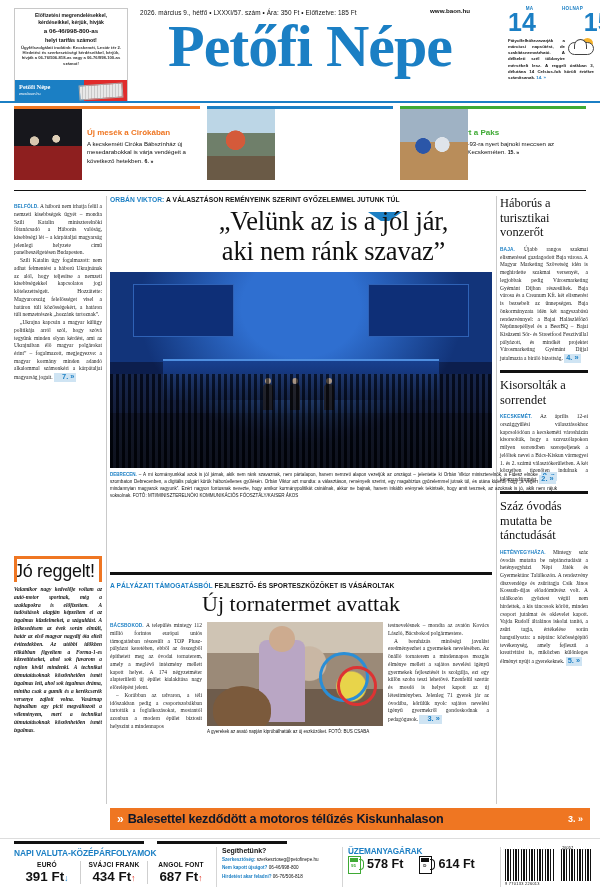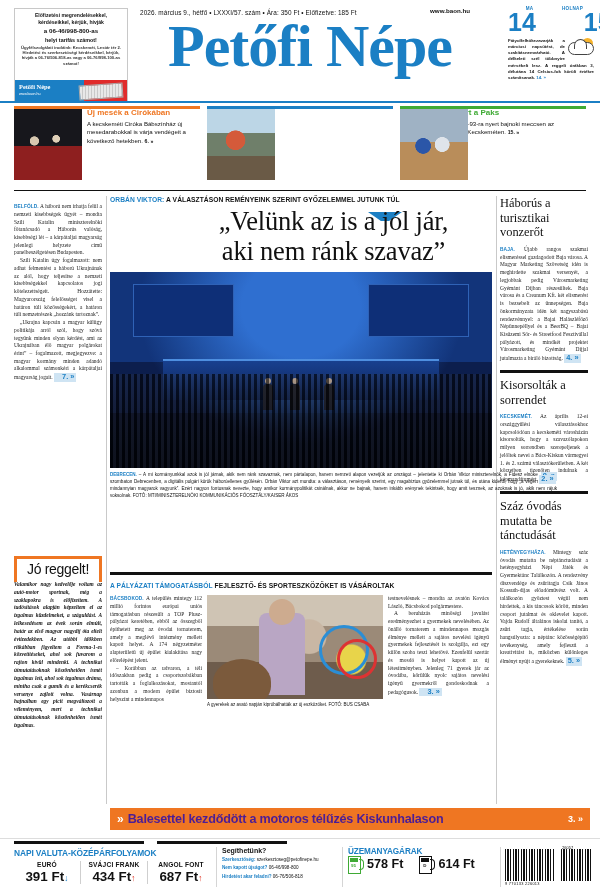--- a/index.html
+++ b/index.html
@@ -46,21 +46,21 @@
   .w-cloud:after{content:"";position:absolute;left:5px;top:-4px;width:11px;height:9px;background:#fff;border:1.2px solid #444;border-bottom:none;border-radius:8px 8px 0 0;}
 
   .mast-rule{position:absolute;left:0;top:101px;width:600px;height:2px;background:#1b7fc4;}
 
   
   .teasers{position:absolute;left:0;top:106px;width:600px;height:80px;}
   .teaser{position:absolute;top:0;height:74px;}
   .teaser .bar{height:3px;width:100%;}
   .teaser .body{display:flex;height:71px;}
   .teaser .thumb{width:68px;height:71px;flex:none;background:#333;position:relative;overflow:hidden;}
-  .teaser .txt{flex:1;padding:0 4px 0 5px;}
+  .teaser .txt{flex:1;padding:20px 4px 0 5px;}
   .teaser .t-title{font-size:8px;font-weight:bold;line-height:1.08;margin-bottom:2.5px;}
   .teaser .t-lead{font-size:6.1px;line-height:1.36;color:#111;}
   .t-page{font-weight:bold;font-size:5.2px;}
   .t1{left:14px;width:186px;}
   .t2{left:207px;width:186px;}
   .t3{left:400px;width:186px;}
   .t1 .bar{background:#ef7622;}
   .t2 .bar{background:#1b7fc4;}
   .t3 .bar{background:#3faa35;}
   .arrow-tab{position:absolute;left:368px;top:106px;width:34px;height:9px;background:#1b7fc4;
@@ -92,22 +92,22 @@
   .kicker-loc{font-family:"Liberation Sans",sans-serif;font-size:4.8px;font-weight:bold;color:#1b7fc4;letter-spacing:.1px;}
   .pgref{display:inline-block;background:#cfe4f3;color:#1b7fc4;font-family:"Liberation Sans",sans-serif;
          font-weight:bold;font-size:7.4px;padding:0 2px;line-height:1.15;}
 
   
   .jr{position:absolute;left:14px;top:556px;width:88px;height:242px;}
   .jr-corner{position:absolute;left:0;top:0;width:44px;height:3px;background:#ef7622;}
   .jr-corner2{position:absolute;left:0;top:0;width:3px;height:26px;background:#ef7622;}
   .jr-corner3{position:absolute;right:0;top:0;width:44px;height:3px;background:#ef7622;}
   .jr-corner4{position:absolute;right:0;top:0;width:3px;height:26px;background:#ef7622;}
-  .jr-title{font-family:"Liberation Sans",sans-serif;font-size:14px;font-weight:normal;
-            text-align:center;padding-top:5px;letter-spacing:-.3px;}
+  .jr-title{font-family:"Liberation Sans",sans-serif;font-size:18px;font-weight:normal;
+            padding-top:5px;letter-spacing:-.3px;}
   .jr-body{font-family:"Liberation Serif",serif;font-style:italic;font-weight:bold;font-size:5.4px;
            line-height:1.45;text-align:justify;margin-top:4px;color:#111;}
 
   
   .center-col{position:absolute;left:110px;top:196px;width:447px;}
   .eyebrow{font-family:"Liberation Sans",sans-serif;font-size:6.7px;font-weight:bold;letter-spacing:.05px;
            color:#111;white-space:nowrap;}
   .eyebrow b{color:#1b7fc4;}
   .mainhead{font-family:"Liberation Serif",serif;font-size:26.5px;line-height:1.14;text-align:center;
             color:#111;margin-top:3px;letter-spacing:-.2px;}
@@ -150,21 +150,21 @@
 
   
   .rightcol{position:absolute;left:500px;top:196px;width:88px;}
   .rc-title{font-family:"Liberation Serif",serif;font-size:12.4px;line-height:1.18;color:#111;}
   .rule-blk{height:3px;background:#111;margin:7px 0 5px 0;}
 
   
   .promobar{position:absolute;left:110px;top:808px;width:480px;height:22px;background:#ef7622;
             display:flex;align-items:center;padding:0 7px;box-sizing:border-box;}
   .promobar .chev{color:#fff;font-weight:bold;font-size:12px;margin-right:4px;}
-  .promobar .ptxt{color:#4c1d95;font-weight:bold;font-size:12.6px;flex:1;letter-spacing:-.2px;}
+  .promobar .ptxt{color:#0f172a;font-weight:bold;font-size:12.6px;flex:1;letter-spacing:-.2px;}
   .promobar .ppg{color:#fff;font-weight:bold;font-size:9px;}
 
   
   .footer{position:absolute;left:0;top:838px;width:600px;height:56px;border-top:1px solid #ddd;}
   .f-rule{position:absolute;left:14px;top:2px;width:130px;height:3px;background:#111;}
   .f-rule2{position:absolute;left:157px;top:2px;width:130px;height:3px;background:#111;}
   .f-cur-title{position:absolute;left:14px;top:9px;font-size:8.4px;font-weight:bold;color:#1b7fc4;letter-spacing:-.1px;}
   .f-cur{position:absolute;left:14px;top:22px;width:200px;display:flex;}
   .f-cur .cell{flex:1;text-align:center;border-left:1px solid #cfcfcf;}
   .f-cur .cell:first-child{border-left:none;}
@@ -350,20 +350,21 @@
       <span>FOTÓ: MTI/MINISZTERELNÖKI KOMMUNIKÁCIÓS FŐOSZTÁLY/KAISER ÁKOS</span>
     </div>
   </div>
 
   <div style="position:absolute;left:110px;top:572px;width:382px;height:3px;background:#111;"></div>
   <div class="story2">
     <div class="eyebrow">
       <b>A PÁLYÁZATI TÁMOGATÁSBÓL</b>
       <span>FEJLESZTŐ- ÉS SPORTESZKÖZÖKET IS VÁSÁROLTAK</span>
     </div>
+    <div class="s2-head">Új tornatermet avattak</div>
 
     <div class="s2-grid">
       <div class="s2-c1">
         <div class="bodytext">
           <p><span class="kicker-loc">BÁCSBOKOD.</span>
              <span>A település mintegy 112 millió forintos európai uniós támogatásban részesült a TOP Plusz-pályázat keretében, ebből az összegből építhetett meg az óvodai tornaterem, amely a meglévő intézmény mellett kapott helyet. A 174 négyzetméter alapterületű új épület kialakítása nagy előrelépést jelent.</span></p>
           <p>– Korábban az udvaron, a téli időszakban pedig a csoportszobákban tartották a foglalkozásokat, mostantól azonban a modern épület biztosít helyszínt a mindennapos</p>
         </div>
       </div>
 

